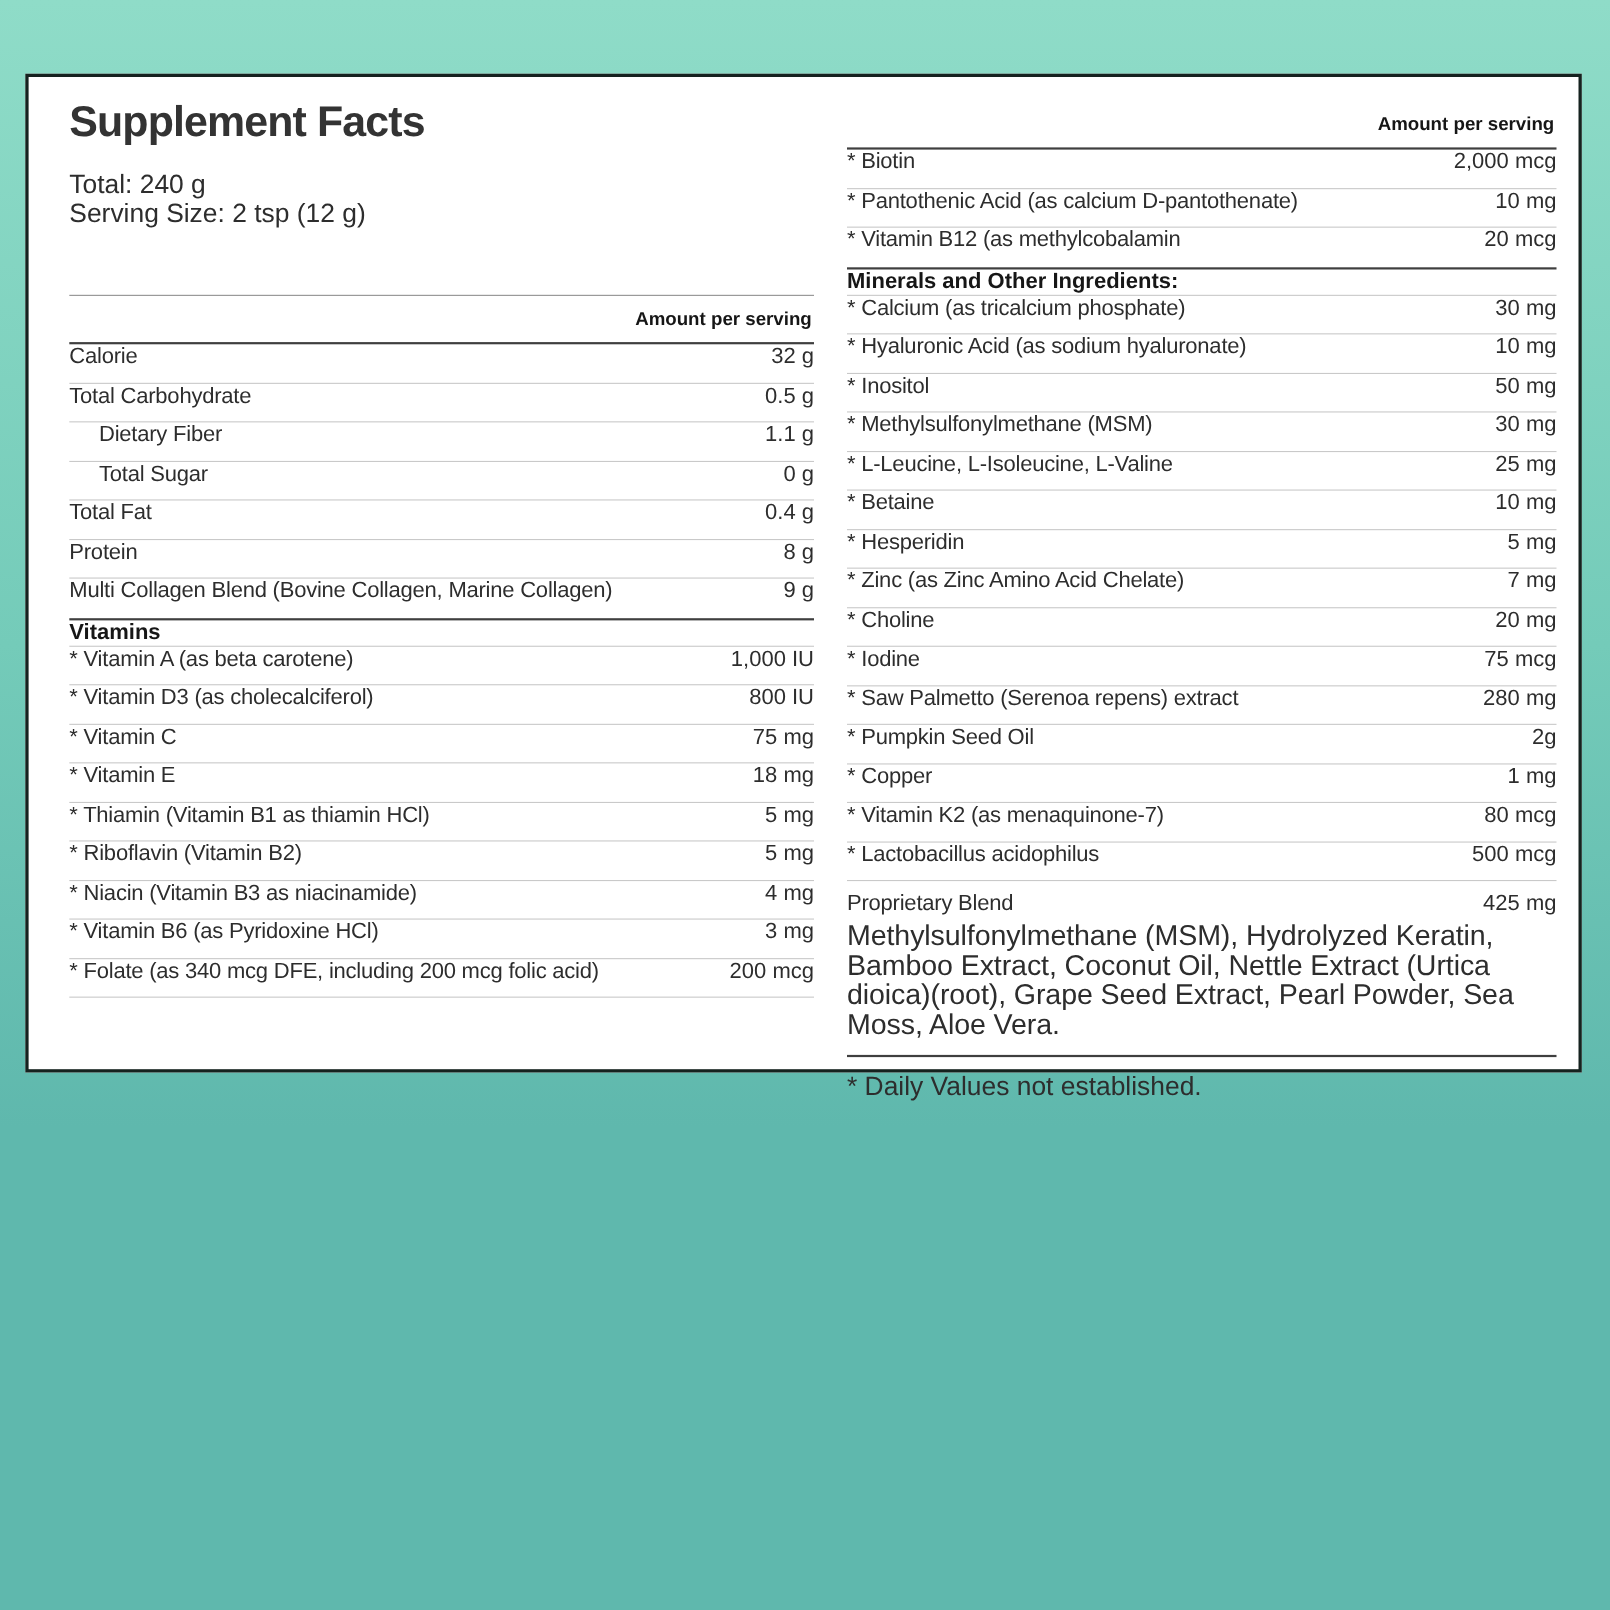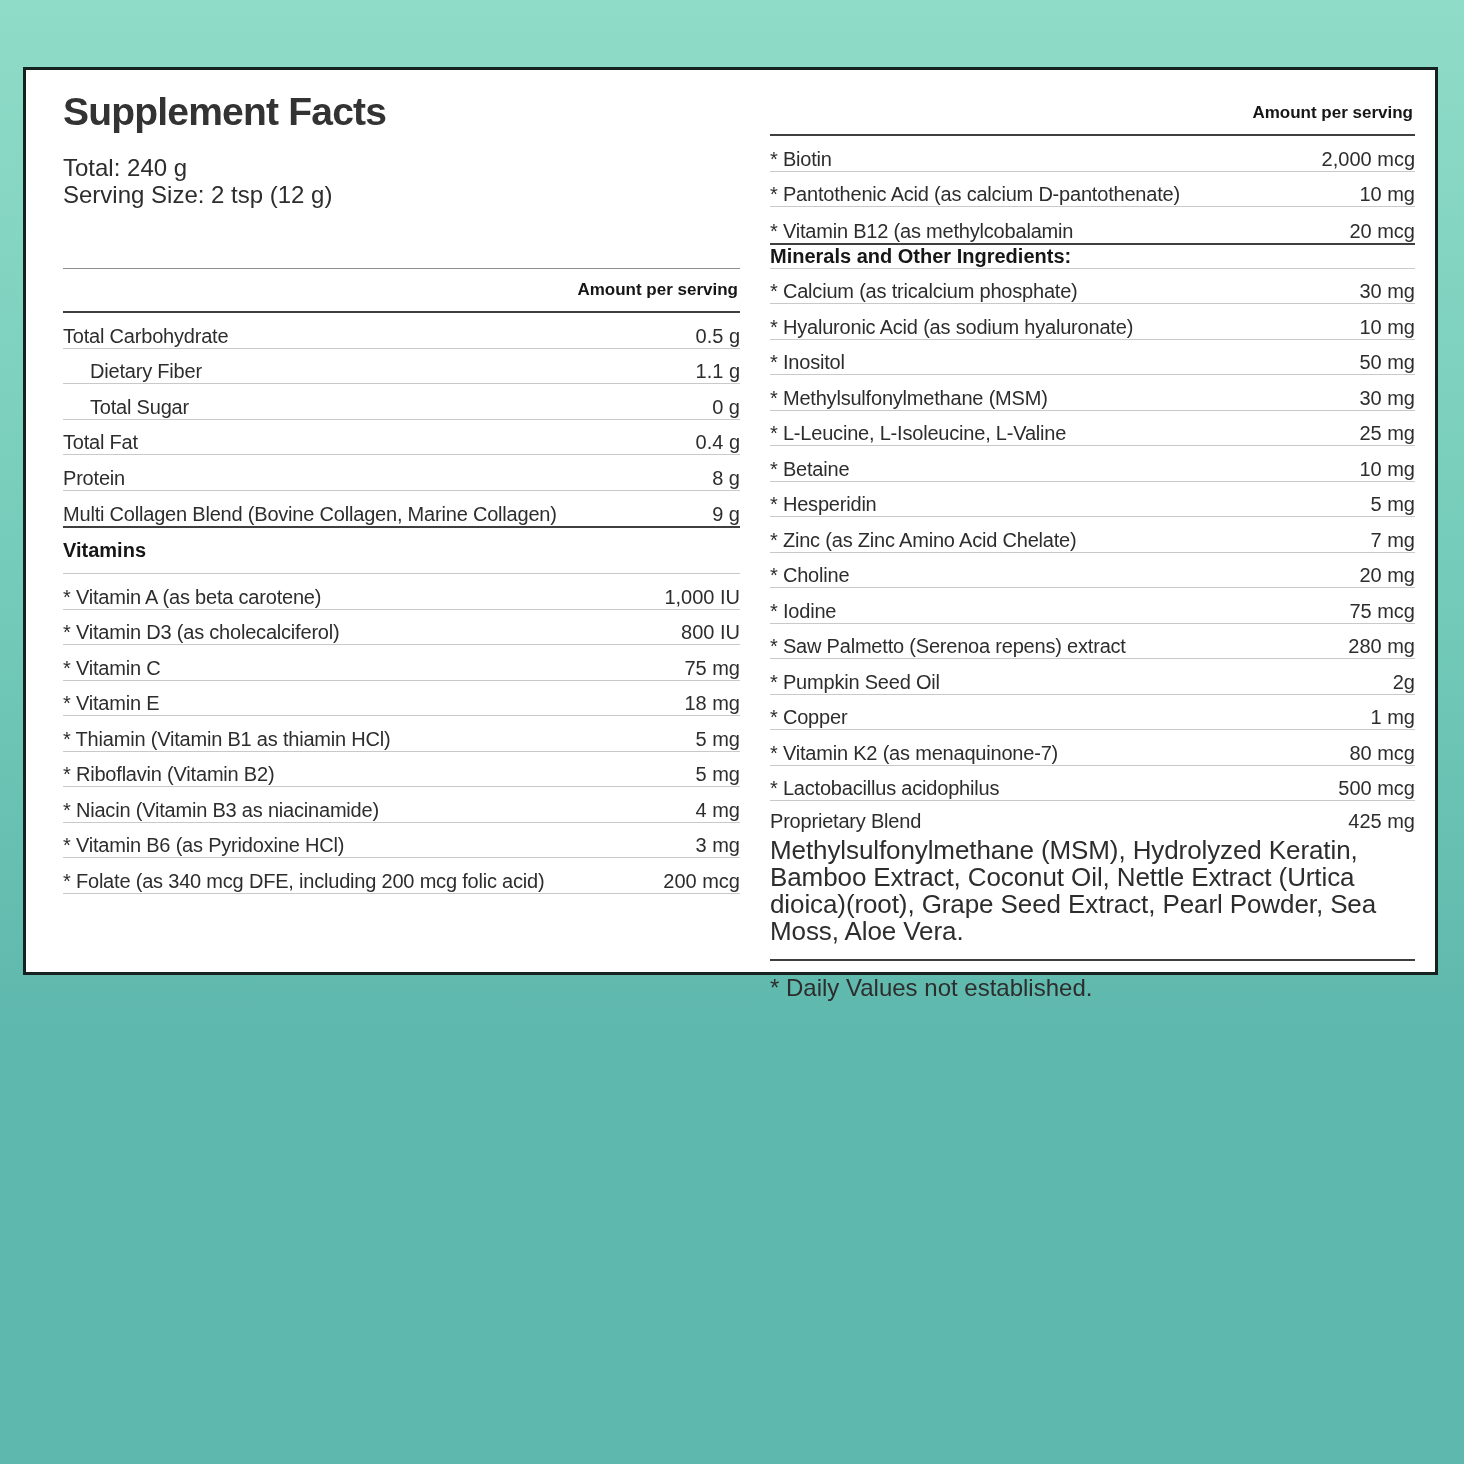--- a/index.html
+++ b/index.html
@@ -57,27 +57,27 @@
     text-align:right;
     padding:11px 2px 11px 0;
   }
   .col-right .amount-header{padding-top:15px;}
   .section-header{
     font-size:20px;
     font-weight:bold;
     color:var(--text-strong);
     display:flex;
     align-items:center;
-    height:46px;
+    height:24px;
   }
   .section-header.bb{border-bottom:1px solid var(--sep-light);}
   .row{
     display:flex;
     justify-content:space-between;
-    align-items:flex-end;
+    align-items:flex-start;
     min-height:35.5px;
     font-size:20px;
     color:var(--text);
   }
   .row.bb{border-bottom:1px solid var(--sep-light);}
   .row .lbl{letter-spacing:-0.2px;}
   .row .val{white-space:nowrap;padding-left:12px;}
   .row.indent .lbl{padding-left:27px;}
   .prop-row{min-height:34px;align-items:flex-end;padding-bottom:2px;}
   .prop-desc{
@@ -103,20 +103,24 @@
     <h1 class="title">Supplement Facts</h1>
     <div class="meta">Total: 240 g</div>
     <div class="meta">Serving Size: 2 tsp (12 g)</div>
     <div class="spacer-a"></div>
     <div class="sep med"></div>
     <div class="amount-header">Amount per serving</div>
     <div class="sep dark"></div>
 
     <div>
       <div class="row bb">
+        <span class="lbl">Calorie</span>
+        <span class="val">32 g</span>
+      </div>
+      <div class="row bb">
         <span class="lbl">Total Carbohydrate</span>
         <span class="val">0.5 g</span>
       </div>
       <div class="row bb indent">
         <span class="lbl">Dietary Fiber</span>
         <span class="val">1.1 g</span>
       </div>
       <div class="row bb indent">
         <span class="lbl">Total Sugar</span>
         <span class="val">0 g</span>

